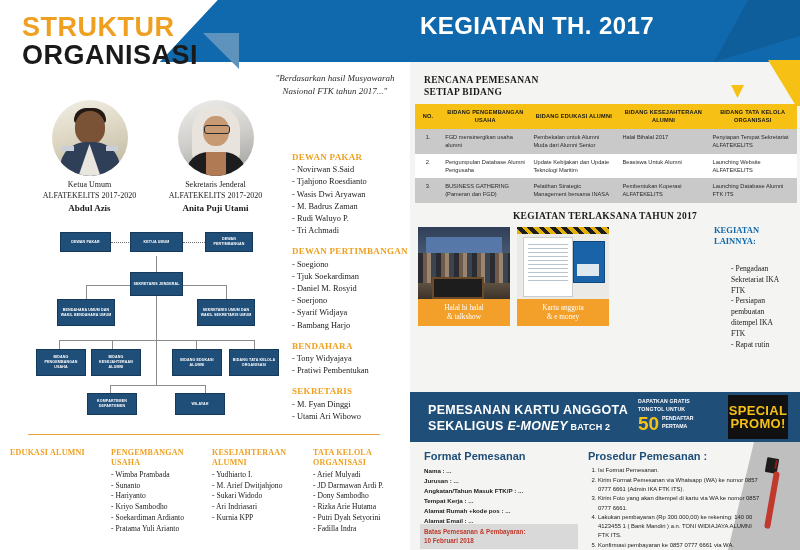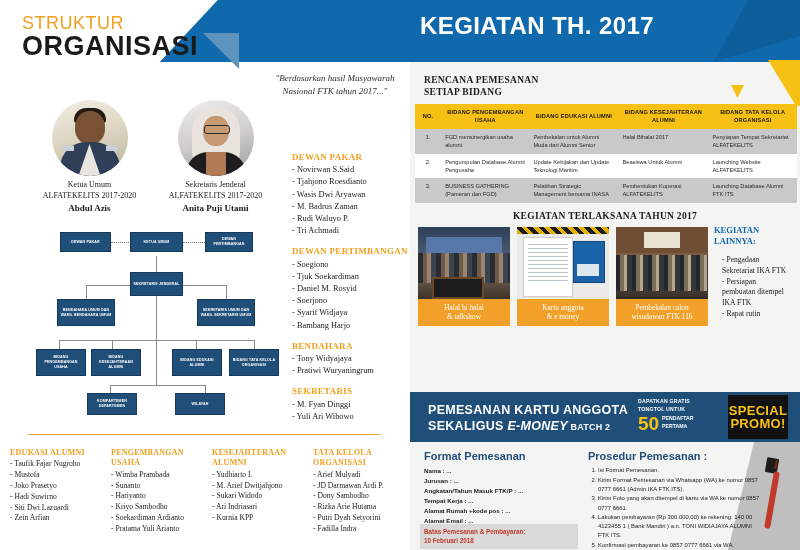--- a/index.html
+++ b/index.html
@@ -8,21 +8,21 @@
     font-family:"Liberation Serif", serif;
     background:#ffffff;
     position:relative;
   }
   .page{position:absolute;inset:0;width:800px;height:550px;background:#fff;}
 
   
   .left{position:absolute;left:0;top:0;width:410px;height:550px;background:#fff;}
 
   .hdr-left{position:absolute;left:22px;top:14px;z-index:6;}
-  .hdr-left .l1{font-family:"Liberation Sans",sans-serif;font-weight:normal;font-size:18px;color:#EFA020;letter-spacing:.5px;line-height:1.0;}
+  .hdr-left .l1{font-family:"Liberation Sans",sans-serif;font-weight:bold;font-size:27px;color:#EFA020;letter-spacing:.5px;line-height:1.0;}
   .hdr-left .l2{font-family:"Liberation Sans",sans-serif;font-weight:bold;font-size:27px;color:#1a1a1a;letter-spacing:.5px;line-height:1.05;}
 
   
   .blueband{position:absolute;left:160px;top:0;width:640px;height:62px;background:#1169AD;
     clip-path:polygon(58px 0,100% 0,100% 100%,0 100%);z-index:4;}
   .blueband2{position:absolute;left:160px;top:0;width:280px;height:62px;background:#1169AD;
     clip-path:polygon(58px 0,130px 0,72px 62px,0 62px);z-index:4;}
   .bluetri{position:absolute;left:203px;top:33px;width:36px;height:36px;background:#5E93BE;
     clip-path:polygon(0 0,100% 0,100% 100%);z-index:5;}
   .hdr-right{position:absolute;left:420px;top:12px;z-index:7;font-family:"Liberation Sans",sans-serif;
@@ -127,21 +127,21 @@
 
   .im3{background:linear-gradient(180deg,#4a3326 0%,#6d4f38 28%,#8a7558 55%,#2e2a24 100%);}
   .im3 .wall{position:absolute;left:0;top:0;width:92px;height:26px;background:#6f4e35;}
   .im3 .scr{position:absolute;left:28px;top:5px;width:36px;height:16px;background:#e8e2d2;}
   .im3 .grp{position:absolute;left:0;bottom:8px;width:92px;height:36px;
     background:repeating-linear-gradient(90deg,#25262b 0 4px,#7a6a58 4px 8px,#b9a58c 8px 11px,#32373e 11px 16px);}
 
   .lainnya{position:absolute;left:304px;top:163px;width:84px;}
   .lainnya .ttl{font-family:"Liberation Serif",serif;font-weight:bold;font-size:8.5px;color:#1169AD;
     line-height:1.3;margin-bottom:2px;}
-  .lainnya ul{list-style:none;margin:8px;padding:0;}
+  .lainnya ul{list-style:none;margin:17px;padding:0;}
   .lainnya li{font-size:7.6px;color:#1b1b1b;line-height:1.42;}
 
   
   .promo{position:absolute;left:0;top:330px;width:390px;height:50px;background:#1F4E79;}
   .promo .t1{position:absolute;left:18px;top:11px;font-family:"Liberation Sans",sans-serif;
     font-weight:bold;font-size:12.5px;color:#fff;letter-spacing:.3px;}
   .promo .t2{position:absolute;left:18px;top:27px;font-family:"Liberation Sans",sans-serif;
     font-weight:bold;font-size:12.5px;color:#fff;letter-spacing:.3px;}
   .promo .t2 i{}
   .promo .t2 small{font-size:9px;letter-spacing:.2px;}
@@ -240,26 +240,26 @@
         <li>- Soegiono</li>
         <li>- Tjuk Soekardiman</li>
         <li>- Daniel M. Rosyid</li>
         <li>- Soerjono</li>
         <li>- Syarif Widjaya</li>
         <li>- Bambang Harjo</li>
       </ul>
       <div class="ttl">BENDAHARA</div>
       <ul>
         <li>- Tony Widyajaya</li>
-        <li>- Pratiwi Wuryaningrum</li>
+        <li>- Pratiwi Pembentukan</li>
       </ul>
       <div class="ttl">SEKRETARIS</div>
       <ul>
         <li>- M. Fyan Dinggi</li>
-        <li>- Yuli Ari Wibowo</li>
+        <li>- Utami Ari Wibowo</li>
       </ul>
     </div>
 
     <div class="chart">
 
       <div class="dash" style="left:105px;top:14px;width:28px;"></div>
       <div class="dash" style="left:177px;top:14px;width:26px;"></div>
       <div class="ln lnv" style="left:150px;top:28px;height:16px;"></div>
       <div class="ln lnh" style="left:80px;top:57px;width:140px;"></div>
       <div class="ln lnv" style="left:80px;top:57px;height:14px;"></div>
@@ -287,28 +287,20 @@
       <div class="node" style="left:223px;top:121px;width:50px;height:27px;">BIDANG TATA KELOLA ORGANISASI</div>
       <div class="node" style="left:81px;top:165px;width:50px;height:22px;">KOMPARTEMEN DEPARTEMEN</div>
       <div class="node" style="left:169px;top:165px;width:50px;height:22px;">WILAYAH</div>
     </div>
 
     <div class="hr-orange"></div>
 
     <div class="cols">
       <div class="col">
         <div class="ttl">EDUKASI ALUMNI</div>
-        <ul>
-          <li>- Taufik Fajar Nugroho</li>
-          <li>- Mustofa</li>
-          <li>- Joko Prasetyo</li>
-          <li>- Hadi Suwirno</li>
-          <li>- Siti Dwi Lazuardi</li>
-          <li>- Zein Arfian</li>
-        </ul>
       </div>
       <div class="col">
         <div class="ttl">PENGEMBANGAN USAHA</div>
         <ul>
           <li>- Wimba Prambada</li>
           <li>- Sunanto</li>
           <li>- Hariyanto</li>
           <li>- Kriyo Sambodho</li>
           <li>- Soekardiman Ardianto</li>
           <li>- Pratama Yuli Arianto</li>
@@ -398,31 +390,20 @@
         <div class="pimg im2">
           <div class="tape"></div>
           <div class="doc"></div>
           <div class="card"></div>
         </div>
         <div class="pcap">
           <div>Kartu anggota</div>
           <div>&amp; e money</div>
         </div>
       </div>
-      <div class="pcard">
-        <div class="pimg im3">
-          <div class="wall"></div>
-          <div class="scr"></div>
-          <div class="grp"></div>
-        </div>
-        <div class="pcap">
-          <div>Pembekalan calon</div>
-          <div>wisudawan FTK 116</div>
-        </div>
-      </div>
     </div>
 
     <div class="lainnya">
       <div class="ttl">
         <div>KEGIATAN</div>
         <div>LAINNYA:</div>
       </div>
       <ul>
         <li>- Pengadaan Sekretariat IKA FTK</li>
         <li>- Persiapan pembuatan ditempel IKA FTK</li>

